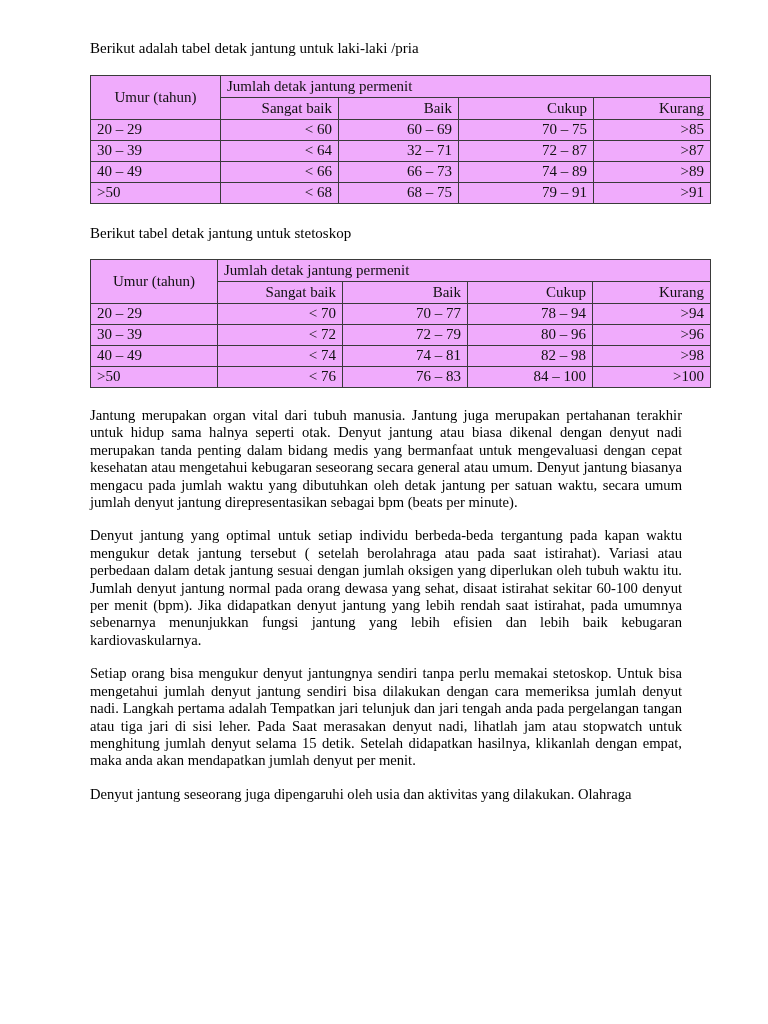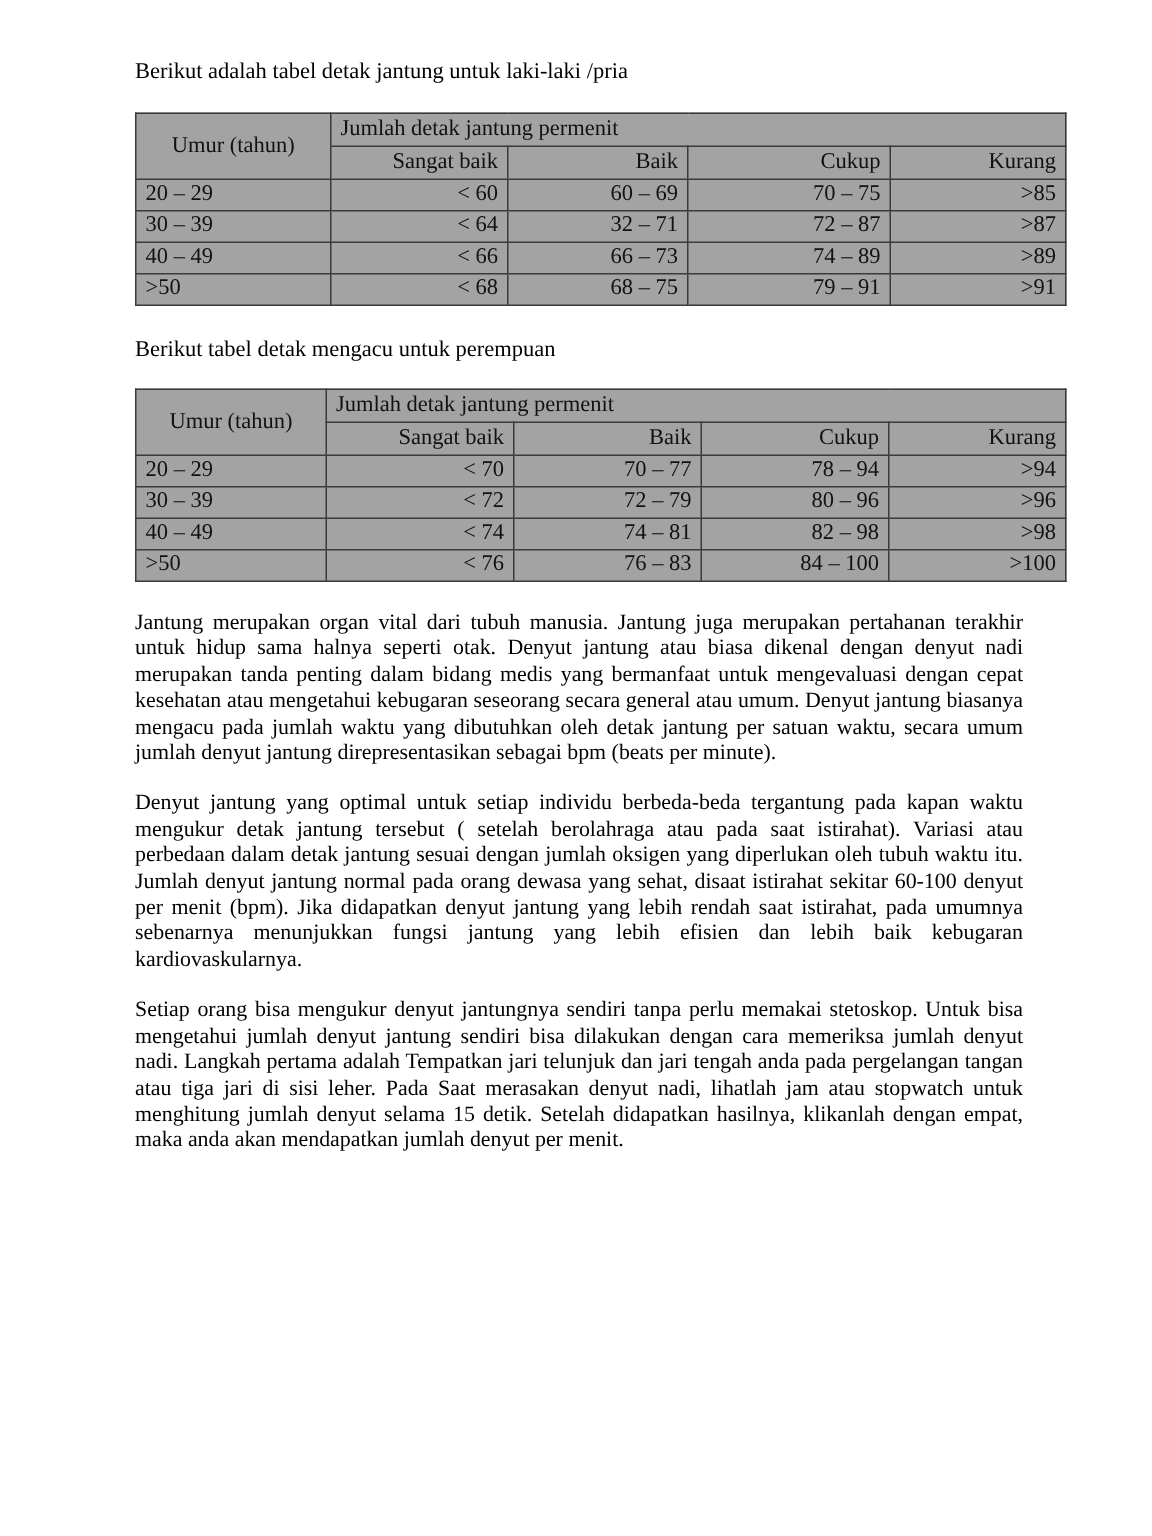--- a/index.html
+++ b/index.html
@@ -48,21 +48,21 @@
   }
   .intro-line.first { padding-top: 39px; }
   .intro-line.second { padding-top: 20px; }
 
   
   .hr-table {
     border-collapse: collapse;
     table-layout: fixed;
     font-size: 15px;
     color: #111;
-    background: #a3a3a3;
+    background: #f0abfc;
   }
   .hr-table td {
     border: 1px solid #3a3a3a;
     padding: 1px 6px;
     text-align: right;
     vertical-align: middle;
     line-height: 1.18;
     white-space: nowrap;
   }
   .hr-table td.age-cell {
@@ -172,21 +172,21 @@
             <td class="age-cell pad-right">&gt;50</td>
             <td>&lt; 68</td>
             <td>68 – 75</td>
             <td>79 – 91</td>
             <td>&gt;91</td>
           </tr>
         </tbody>
       </table>
     </div>
 
-    <p class="intro-line second">Berikut tabel detak mengacu untuk perempuan</p>
+    <p class="intro-line second">Berikut tabel detak jantung untuk stetoskop</p>
 
     <div class="table-wrap-2">
       <table class="hr-table t2">
         <colgroup>
           <col class="c0">
             <col class="c1">
             <col class="c2">
             <col class="c3">
             <col class="c4">
         </colgroup>
@@ -229,15 +229,16 @@
             <td>84 – 100</td>
             <td>&gt;100</td>
           </tr>
         </tbody>
       </table>
     </div>
 
     <p class="body-par first-par">Jantung merupakan organ vital dari tubuh manusia. Jantung juga merupakan pertahanan terakhir untuk hidup sama halnya seperti otak. Denyut jantung atau biasa dikenal dengan denyut nadi merupakan tanda penting dalam bidang medis yang bermanfaat untuk mengevaluasi dengan cepat kesehatan atau mengetahui kebugaran seseorang secara general atau umum. Denyut jantung biasanya mengacu pada jumlah waktu yang dibutuhkan oleh detak jantung per satuan waktu, secara umum jumlah denyut jantung direpresentasikan sebagai bpm (beats per minute).</p>
     <p class="body-par">Denyut jantung yang optimal untuk setiap individu berbeda-beda tergantung pada kapan waktu mengukur detak jantung tersebut ( setelah berolahraga atau pada saat istirahat). Variasi atau perbedaan dalam detak jantung sesuai dengan jumlah oksigen yang diperlukan oleh tubuh waktu itu. Jumlah denyut jantung normal pada orang dewasa yang sehat, disaat istirahat sekitar 60-100 denyut per menit (bpm). Jika didapatkan denyut jantung yang lebih rendah saat istirahat, pada umumnya sebenarnya menunjukkan fungsi jantung yang lebih efisien dan lebih baik kebugaran kardiovaskularnya.</p>
     <p class="body-par">Setiap orang bisa mengukur denyut jantungnya sendiri tanpa perlu memakai stetoskop. Untuk bisa mengetahui jumlah denyut jantung sendiri bisa dilakukan dengan cara memeriksa jumlah denyut nadi. Langkah pertama adalah Tempatkan jari telunjuk dan jari tengah anda pada pergelangan tangan atau tiga jari di sisi leher. Pada Saat merasakan denyut nadi, lihatlah jam atau stopwatch untuk menghitung jumlah denyut selama 15 detik. Setelah didapatkan hasilnya, klikanlah dengan empat, maka anda akan mendapatkan jumlah denyut per menit.</p>
+    <p class="body-par">Denyut jantung seseorang juga dipengaruhi oleh usia dan aktivitas yang dilakukan. Olahraga</p>
 
   </div>
 </div>
 
 </body></html>

